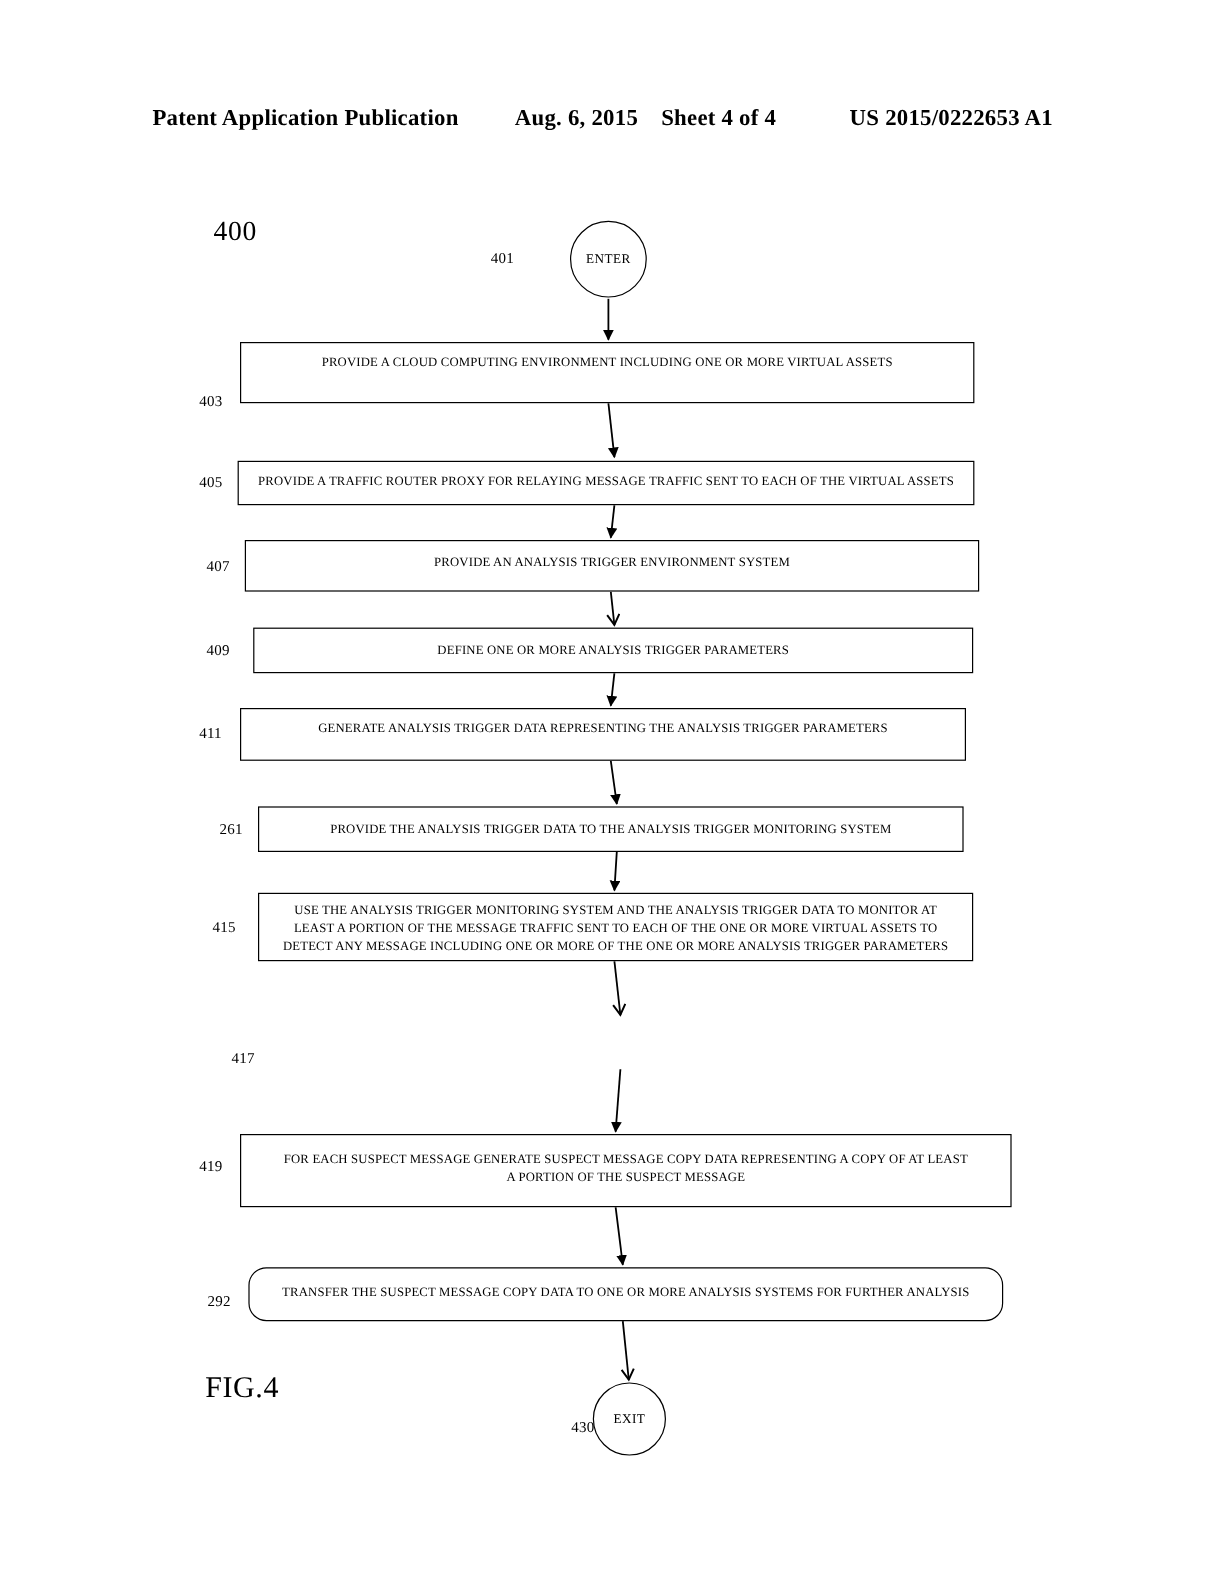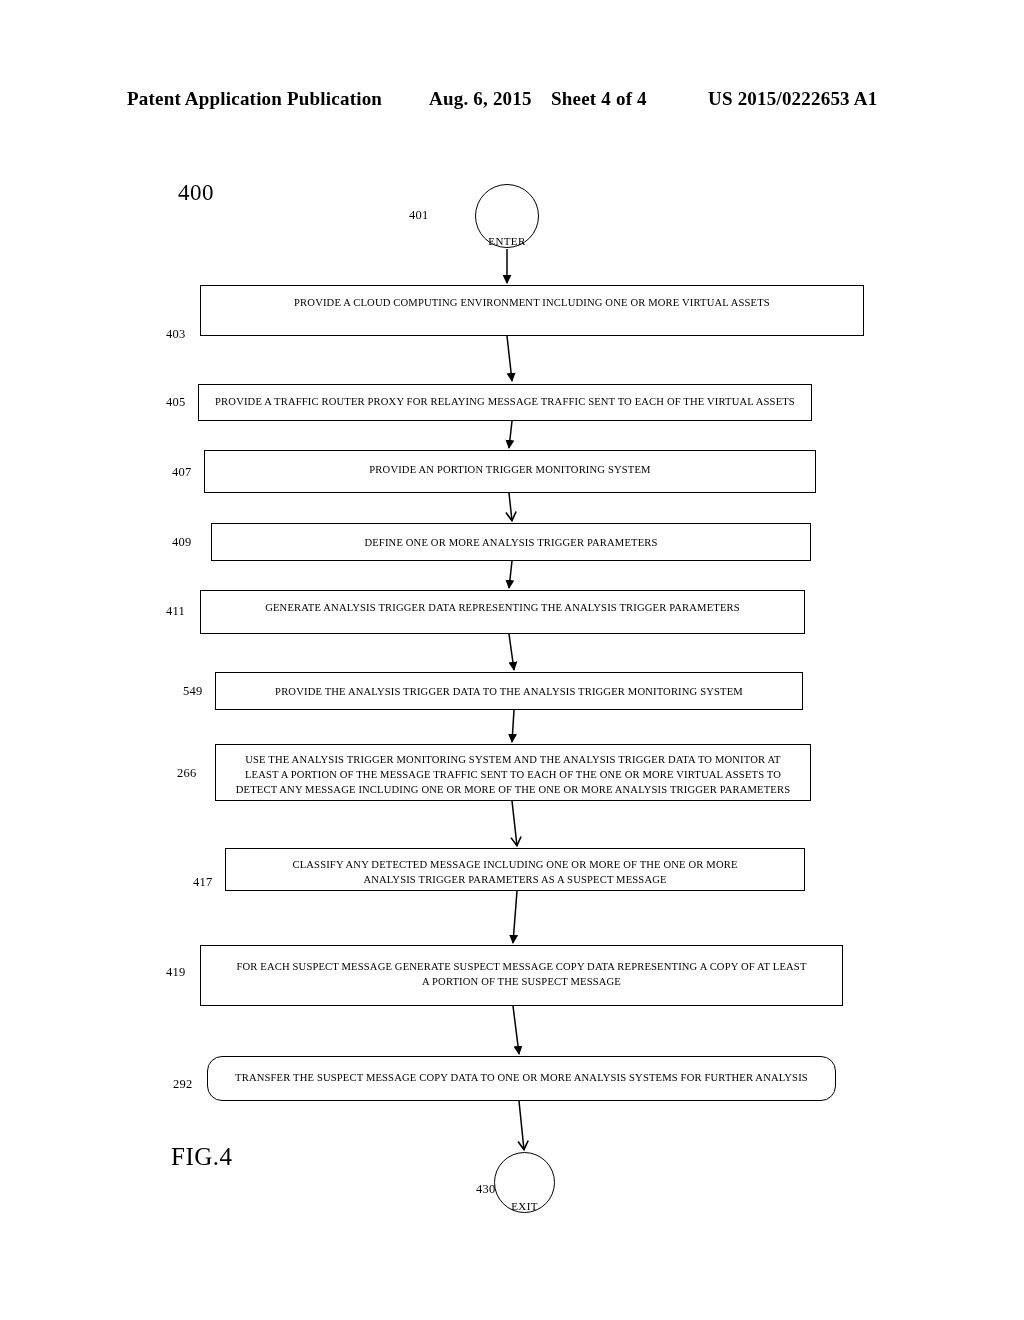--- a/index.html
+++ b/index.html
@@ -89,21 +89,21 @@
 
   
   .terminator {
     position: absolute;
     box-sizing: border-box;
     border: 1.6px solid #000000;
     border-radius: 50%;
     background: #ffffff;
     display: flex;
     justify-content: center;
-    align-items: flex-end;
+    align-items: center;
     font-size: 11px;
     letter-spacing: 0.4px;
   }
 
   
   .ref-num {
     position: absolute;
     font-size: 12.5px;
     letter-spacing: 0.2px;
     white-space: nowrap;
@@ -172,61 +172,57 @@
 
       <line x1="519" y1="1101" x2="524" y2="1150" marker-end="url(#arrowhead-open)"></line>
     </g>
   </svg>
 
   <div class="terminator" style="left:475px; top:184px; width:64px; height:64px;">
     <span>ENTER</span>
   </div>
   <div class="ref-num" style="left:409px; top:208px;">401</div>
 
-  <div class="flow-box" style="left:200px; top:285px; width:664px; height:51px;">
+  <div class="flow-box" style="left:200px; top:285px; width:612px; height:51px;">
     <span class="box-text">PROVIDE A CLOUD COMPUTING ENVIRONMENT INCLUDING ONE OR MORE VIRTUAL ASSETS</span>
   </div>
   <div class="ref-num" style="left:166px; top:327px;">403</div>
 
   <div class="flow-box" style="left:198px; top:384px; width:614px; height:37px; ">
     <span class="box-text">PROVIDE A TRAFFIC ROUTER PROXY FOR RELAYING MESSAGE TRAFFIC SENT TO EACH OF THE VIRTUAL ASSETS</span>
   </div>
   <div class="ref-num" style="left:166px; top:395px;">405</div>
 
   <div class="flow-box" style="left:204px; top:450px; width:612px; height:43px; padding-top:11px;">
-    <span class="box-text">PROVIDE AN PORTION TRIGGER MONITORING SYSTEM</span>
+    <span class="box-text">PROVIDE AN ANALYSIS TRIGGER ENVIRONMENT SYSTEM</span>
   </div>
   <div class="ref-num" style="left:172px; top:465px;">407</div>
 
   <div class="flow-box" style="left:211px; top:523px; width:600px; height:38px; padding-top:11px;">
     <span class="box-text">DEFINE ONE OR MORE ANALYSIS TRIGGER PARAMETERS</span>
   </div>
   <div class="ref-num" style="left:172px; top:535px;">409</div>
 
   <div class="flow-box" style="left:200px; top:590px; width:605px; height:44px; ">
     <span class="box-text">GENERATE ANALYSIS TRIGGER DATA REPRESENTING THE ANALYSIS TRIGGER PARAMETERS</span>
   </div>
   <div class="ref-num" style="left:166px; top:604px;">411</div>
 
   <div class="flow-box" style="left:215px; top:672px; width:588px; height:38px; padding-top:11px;">
     <span class="box-text">PROVIDE THE ANALYSIS TRIGGER DATA TO THE ANALYSIS TRIGGER MONITORING SYSTEM</span>
   </div>
-  <div class="ref-num" style="left:183px; top:684px;">549</div>
+  <div class="ref-num" style="left:183px; top:684px;">261</div>
 
   <div class="flow-box" style="left:215px; top:744px; width:596px; height:57px; padding-top:7px;">
     <span class="box-text">USE THE ANALYSIS TRIGGER MONITORING SYSTEM AND THE ANALYSIS TRIGGER DATA TO MONITOR AT
 LEAST A PORTION OF THE MESSAGE TRAFFIC SENT TO EACH OF THE ONE OR MORE VIRTUAL ASSETS TO
 DETECT ANY MESSAGE INCLUDING ONE OR MORE OF THE ONE OR MORE ANALYSIS TRIGGER PARAMETERS</span>
   </div>
-  <div class="ref-num" style="left:177px; top:766px;">266</div>
-
-  <div class="flow-box" style="left:225px; top:848px; width:580px; height:43px; padding-top:8px;">
-    <span class="box-text">CLASSIFY ANY DETECTED MESSAGE INCLUDING ONE OR MORE OF THE ONE OR MORE
-ANALYSIS TRIGGER PARAMETERS AS A SUSPECT MESSAGE</span>
-  </div>
+  <div class="ref-num" style="left:177px; top:766px;">415</div>
+
   <div class="ref-num" style="left:193px; top:875px;">417</div>
 
   <div class="flow-box" style="left:200px; top:945px; width:643px; height:61px; padding-top:13px;">
     <span class="box-text">FOR EACH SUSPECT MESSAGE GENERATE SUSPECT MESSAGE COPY DATA REPRESENTING A COPY OF AT LEAST
 A PORTION OF THE SUSPECT MESSAGE</span>
   </div>
   <div class="ref-num" style="left:166px; top:965px;">419</div>
 
   <div class="flow-box" style="left:207px; top:1056px; width:629px; height:45px; padding-top:13px;border-radius:15px;">
     <span class="box-text">TRANSFER THE SUSPECT MESSAGE COPY DATA TO ONE OR MORE ANALYSIS SYSTEMS FOR FURTHER ANALYSIS</span>

